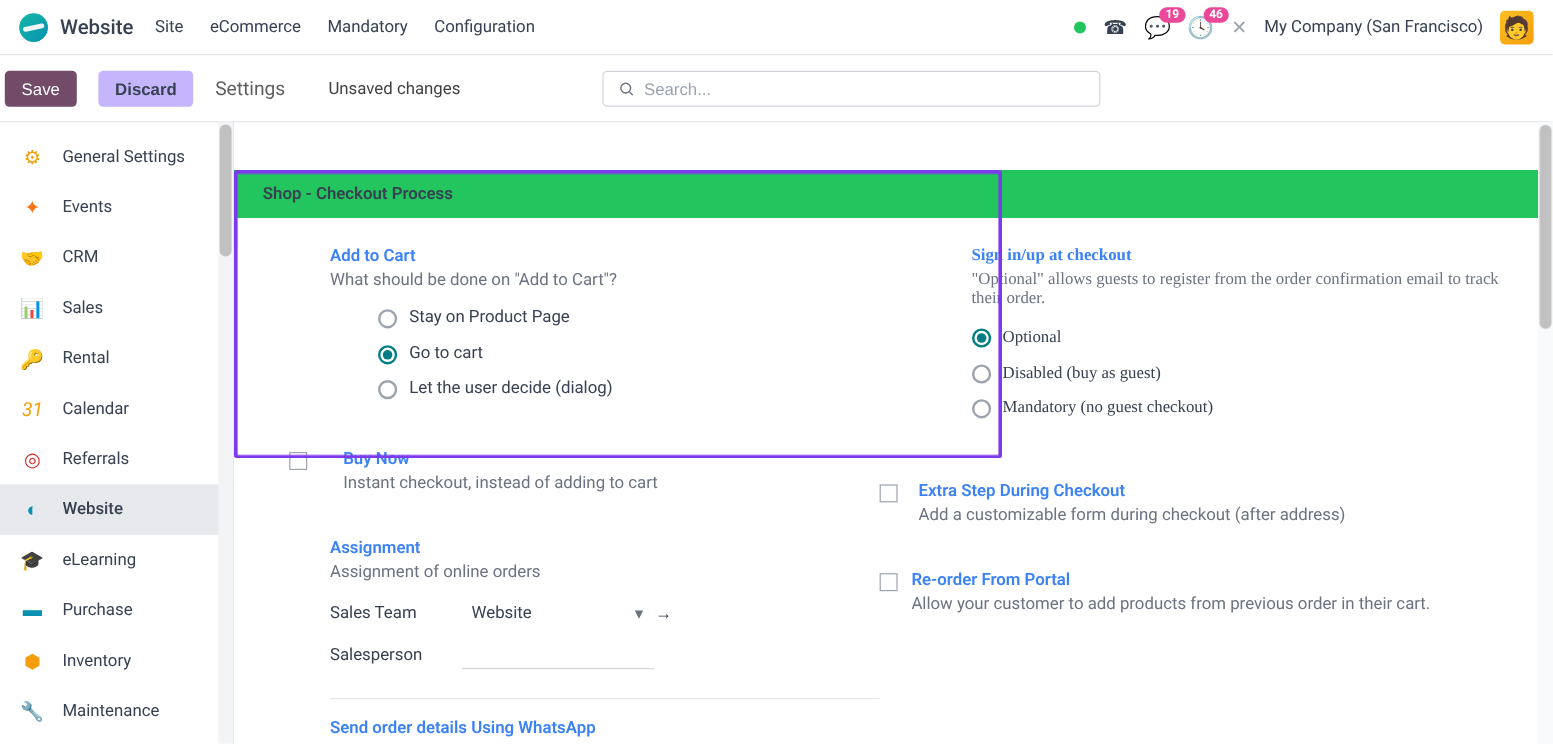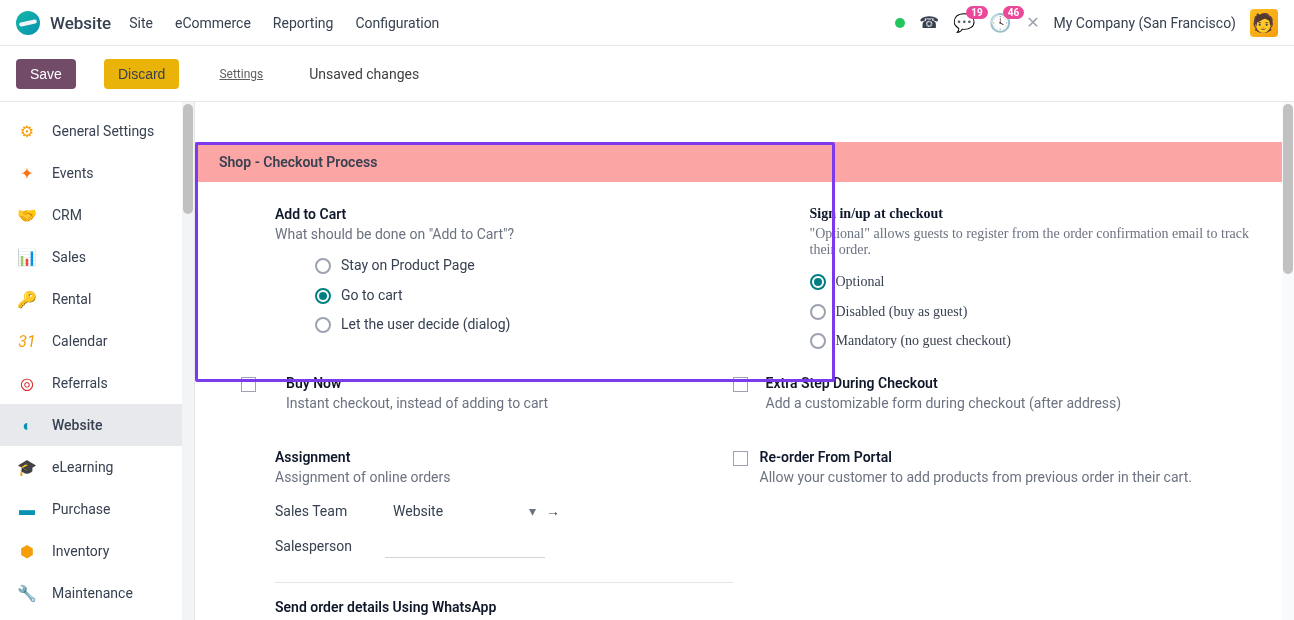--- a/index.html
+++ b/index.html
@@ -15,24 +15,24 @@
 .status-dot { width: 10px; height: 10px; border-radius: 50%; background: #22c55e; }
 .phone-ic { font-size: 16px; color: #374151; }
 .bubble-ic { position: relative; font-size: 18px; color: #374151; }
 .badge { position: absolute; top: -6px; right: -12px; background: #ec4899; color: #fff; font-size: 10px; padding: 1px 5px; border-radius: 8px; font-weight: 700; }
 .clock-ic { position: relative; font-size: 18px; color: #374151; }
 .wrench-ic { color: #9ca3af; font-size: 16px; }
 .company-label { color: #374151; }
 .avatar { width: 28px; height: 28px; border-radius: 4px; background: linear-gradient(135deg, #fbbf24, #f59e0b); display: flex; align-items: center; justify-content: center; font-size: 18px; }
 
 
-.actionbar { display: flex; align-items: center; height: 56px; padding: 0 16px; border-bottom: 1px solid #e5e7eb; gap: 28px; }
+.actionbar { display: flex; align-items: center; height: 56px; padding: 0 4px; border-bottom: 1px solid #e5e7eb; gap: 18px; }
 .btn-save { background: #714B67; color: #fff; border: none; padding: 7px 14px; font-size: 14px; border-radius: 4px; cursor: pointer; font-weight: 500; }
-.btn-discard { background: #eab308; color: #374151; border: none; padding: 7px 14px; font-size: 14px; border-radius: 4px; cursor: pointer; }
-.settings-title { font-size: 12px; color: #5f5f5f; margin-left: 12px; text-decoration: underline; }
+.btn-discard { background: #c4b5fd; color: #374151; border: none; padding: 7px 14px; font-size: 14px; border-radius: 4px; cursor: pointer; font-weight: bold; }
+.settings-title { font-size: 16px; color: #5f5f5f; margin-left: 0; }
 .unsaved { color: #404040; margin-left: 18px; }
 .search-wrap { margin-left: 100px; display: flex; align-items: center; border: 1px solid #d1d5db; border-radius: 4px; padding: 6px 12px; width: 415px; }
 .search-wrap svg { margin-right: 8px; }
 .search-input { border: none; outline: none; font-size: 14px; flex: 1; color: #374151; }
 .search-input::placeholder { color: #9ca3af; }
 
 
 .main { display: flex; height: calc(620px - 46px - 56px); }
 .sidebar-wrap { position: relative; width: 195px; border-right: 1px solid #e5e7eb; overflow-y: auto; }
 .sidebar { padding-top: 8px; }
@@ -40,76 +40,83 @@
 .sb-item.active { background: #e7e9ed; font-weight: 500; }
 .sb-icon { width: 22px; height: 22px; margin-right: 14px; display: flex; align-items: center; justify-content: center; font-size: 16px; border-radius: 4px; }
 .sb-scroll { position: absolute; right: 0; top: 0; width: 12px; height: 100%; background: #f3f4f6; }
 .sb-thumb { position: absolute; right: 1px; top: 2px; width: 10px; height: 110px; background: #c1c1c1; border-radius: 5px; }
 
 .content-wrap { flex: 1; position: relative; overflow: hidden; }
 .content { height: 100%; overflow-y: auto; }
 .ct-scroll { position: absolute; right: 0; top: 0; width: 12px; height: 100%; background: #f9fafb; }
 .ct-thumb { position: absolute; right: 1px; top: 2px; width: 10px; height: 170px; background: #c1c1c1; border-radius: 5px; }
 
-.section-header { background: #fca5a5; padding: 12px 24px; font-weight: 600; color: #374151; margin-top: 40px; }
+.section-header { background: #22c55e; padding: 12px 24px; font-weight: 600; color: #374151; margin-top: 40px; }
 .highlight-box { border: 3px solid #7c3aed; position: absolute; top: 40px; left: 0; width: 640px; height: 240px; pointer-events: none; z-index: 5; border-radius: 2px; }
 
 .settings-grid { display: flex; padding: 24px 0 0 0; }
 .col { flex: 1; padding: 0 24px 0 80px; }
 .col2 { flex: 1; padding: 0 24px 0 50px; font-family: Liberation Serif, serif; }
 .setting-block { margin-bottom: 24px; }
-.setting-title { font-weight: 600; color: #0f172a; margin-bottom: 4px; }
+.setting-title { font-weight: 600; color: #3b82f6; margin-bottom: 4px; }
 .setting-desc { color: #6b7280; margin-bottom: 14px; }
 .radio-row { display: flex; align-items: flex-start; margin-bottom: 10px; padding-left: 40px; }
 .radio { width: 16px; height: 16px; border: 2px solid #9ca3af; border-radius: 50%; margin-right: 10px; flex-shrink: 0; margin-top: 2px; position: relative; }
 .radio.checked { border-color: #017e84; }
 .radio.checked::after { content: ""; position: absolute; top: 2px; left: 2px; width: 8px; height: 8px; background: #017e84; border-radius: 50%; }
 .radio-label { color: #374151; line-height: 1.4; }
 
 .check-row { display: flex; align-items: flex-start; gap: 30px; margin-bottom: 24px; }
 .checkbox { width: 15px; height: 15px; border: 1px solid #9ca3af; flex-shrink: 0; margin-top: 2px; margin-left: 46px; }
 .check-content { flex: 1; }
-.check-row2 { display: flex; align-items: flex-start; gap: 18px; margin-bottom: 24px; }
+.check-row2 { display: flex; align-items: flex-start; gap: 18px; margin-bottom: 24px; margin-top: 27px; }
 .checkbox2 { width: 15px; height: 15px; border: 1px solid #9ca3af; flex-shrink: 0; margin-top: 2px; }
 
 .field-row { display: flex; align-items: center; margin-bottom: 10px; }
 .field-label { width: 110px; color: #374151; }
 .field-value { color: #374151; padding: 4px 8px; min-width: 140px; border-bottom: 1px solid transparent; }
 .dropdown-arrow { color: #6b7280; margin-left: 4px; }
 .ext-link { color: #374151; margin-left: 10px; }
 .field-input { border: none; border-bottom: 1px solid #d1d5db; padding: 4px 8px; width: 160px; outline: none; }
 
 .divider-line { border: none; border-top: 1px solid #e5e7eb; margin: 8px 0 16px 0; }
 </style>
 </head>
 <body>
 
 <div class="topnav">
   <div class="brand-icon"></div>
   <div class="brand-text">Website</div>
   <div class="menu-item">Site</div>
   <div class="menu-item">eCommerce</div>
-  <div class="menu-item">Reporting</div>
+  <div class="menu-item">Mandatory</div>
   <div class="menu-item">Configuration</div>
   <div class="topnav-right">
     <div class="status-dot"></div>
     <div class="phone-ic">☎</div>
     <div class="bubble-ic">💬<span class="badge">19</span></div>
     <div class="clock-ic">🕓<span class="badge">46</span></div>
     <div class="wrench-ic">✕</div>
     <div class="company-label">My Company (San Francisco)</div>
     <div class="avatar">🧑</div>
   </div>
 </div>
 
 <div class="actionbar">
   <button class="btn-save">Save</button>
   <button class="btn-discard">Discard</button>
   <span class="settings-title">Settings</span>
   <span class="unsaved">Unsaved changes</span>
+  <div class="search-wrap">
+    <svg width="14" height="14" viewBox="0 0 24 24" fill="none" stroke="#6b7280" stroke-width="2">
+        <circle cx="11" cy="11" r="7"></circle>
+        <line x1="21" y1="21" x2="16.5" y2="16.5"></line>
+      </svg>
+    <input class="search-input" placeholder="Search..." style="">
+  </div>
 </div>
 
 <div class="main">
   <div class="sidebar-wrap">
     <div class="sidebar" id="sidebar">
         <div class="sb-item">
           <span class="sb-icon" style="color: rgb(245, 158, 11);">⚙</span>
           <span>General Settings</span>
         </div>
         <div class="sb-item">

